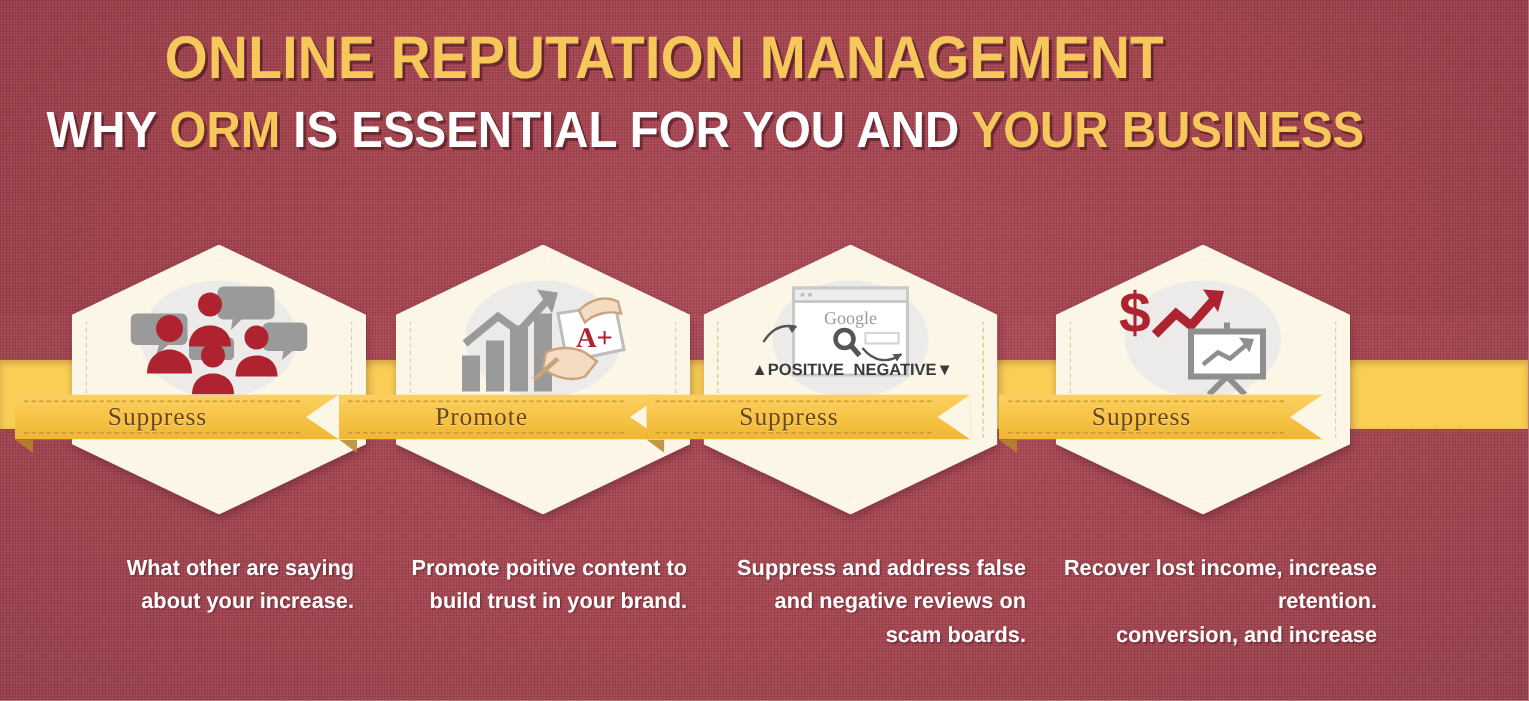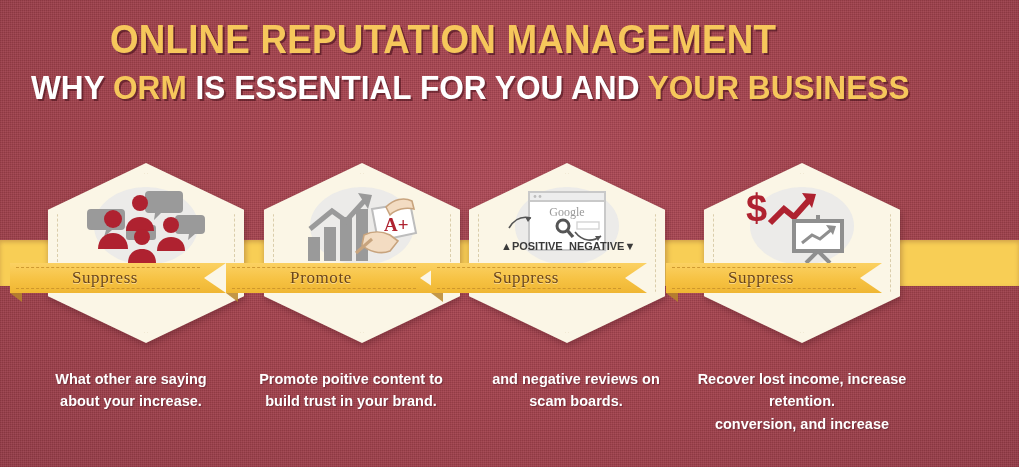--- a/index.html
+++ b/index.html
@@ -137,21 +137,21 @@
     font-size:17px;
     color:#6B4518;
     letter-spacing:.6px;
     text-shadow:0 1px 0 rgba(255,255,255,.45);
   }
 
   
   #captions { position:absolute; top:368px; left:0; width:1019px; z-index:6; }
   .caption {
     position:absolute;
-    text-align:center;
+    text-align:right;
     color:#FFFFFF;
     font-family:"Liberation Sans", sans-serif;
     font-weight:bold;
     font-size:14.5px;
     line-height:1.55;
     text-shadow:1px 1px 1px rgba(70,20,30,.45);
   }
   .caption.k0 { left:26px;  width:210px; }
   .caption.k1 { left:244px; width:214px; }
   .caption.k2 { left:468px; width:216px; }
@@ -309,20 +309,21 @@
   <div id="captions">
     <div class="caption k0">
       <div>What other are saying</div>
       <div>about your increase.</div>
     </div>
     <div class="caption k1">
       <div>Promote poitive content to</div>
       <div>build trust in your brand.</div>
     </div>
     <div class="caption k2">
+      <div>Suppress and address false</div>
       <div>and negative reviews on</div>
       <div>scam boards.</div>
     </div>
     <div class="caption k3">
       <div>Recover lost income, increase</div>
       <div>retention.</div>
       <div>conversion, and increase</div>
     </div>
   </div>
 

